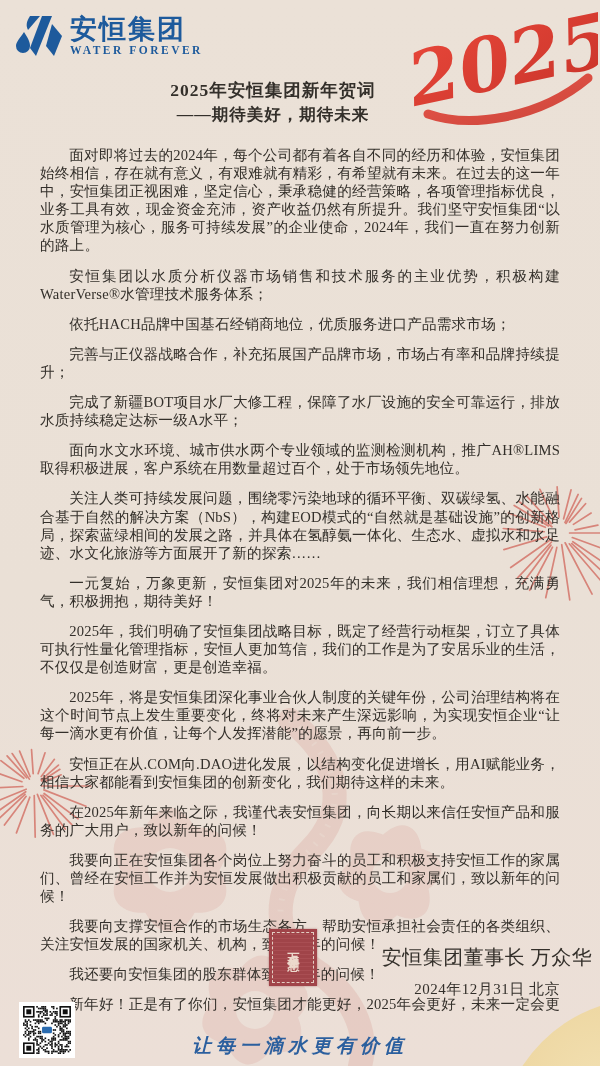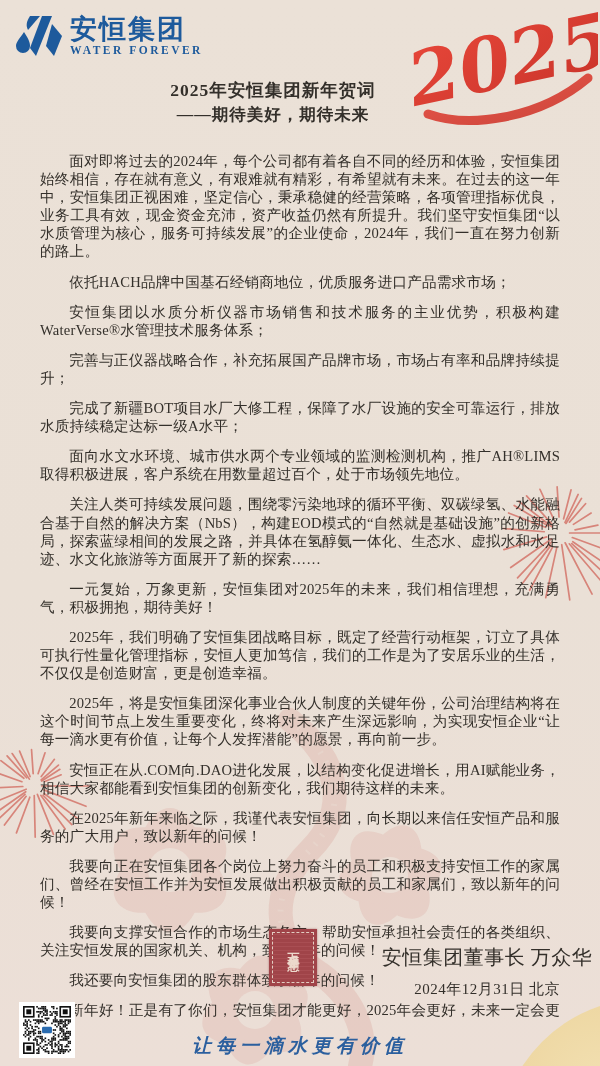--- a/index.html
+++ b/index.html
@@ -20,21 +20,21 @@
     font-size:27px;line-height:27px;color:#1d5a9c;letter-spacing:2px;}
   .logo-en{font-family:Liberation Serif, serif;font-weight:bold;
     font-size:11.5px;color:#1d5a9c;letter-spacing:2.5px;margin-top:2px;}
   .year-art{position:absolute;left:398px;top:6px;width:200px;height:122px;}
   .title{position:absolute;left:0;top:78px;width:546px;text-align:center;
     font-size:17.5px;font-weight:bold;letter-spacing:1px;}
   .subtitle{position:absolute;left:0;top:104px;width:546px;text-align:center;
     font-size:16.5px;font-weight:bold;letter-spacing:1px;}
   
   .letter{position:absolute;left:40px;top:140px;width:520px;}
-  .letter p{margin:12px 0 12px 0;font-size:14.6px;line-height:18.1px;
+  .letter p{margin:6px 0 12px 0;font-size:14.6px;line-height:18.1px;
     text-align:justify;text-indent:2em;letter-spacing:.2px;}
   
   .seal{position:absolute;left:269px;top:929px;width:48px;height:57px;background:#a04449;
     box-shadow:0 0 2px rgba(120,40,45,.5);display:flex;align-items:center;justify-content:center;}
   .seal-inner{width:40px;height:49px;border:1px dashed #e3cdc2;display:flex;align-items:center;justify-content:center;
     background:repeating-linear-gradient(0deg,#a04449 0 3px,#a94e53 3px 4px);}
   .seal-text{writing-mode:vertical-rl;font-size:12px;line-height:13px;letter-spacing:2px;
     color:#ecd9cc;font-weight:bold;height:30px;}
   .signature{position:absolute;left:378px;top:944px;width:218px;text-align:center;}
   .signer{font-size:20px;letter-spacing:.5px;}
@@ -155,22 +155,22 @@
     </defs>
     <text x="10" y="82" font-family="'DejaVu Serif','Liberation Serif',serif" font-style="italic" font-weight="bold" font-size="74" fill="url(#rg)" transform="rotate(-12 100 60)" aria-label="2025">2025</text>
     <path d="M30,108 C70,122 140,114 190,72" fill="none" stroke="url(#rg)" stroke-width="9" stroke-linecap="round" opacity="0.9"></path>
   </svg>
 
   <div class="title">2025年安恒集团新年贺词</div>
   <div class="subtitle">——期待美好，期待未来</div>
 
   <div class="letter">
     <p>面对即将过去的2024年，每个公司都有着各自不同的经历和体验，安恒集团始终相信，存在就有意义，有艰难就有精彩，有希望就有未来。在过去的这一年中，安恒集团正视困难，坚定信心，秉承稳健的经营策略，各项管理指标优良，业务工具有效，现金资金充沛，资产收益仍然有所提升。我们坚守安恒集团“以水质管理为核心，服务可持续发展”的企业使命，2024年，我们一直在努力创新的路上。</p>
+    <p>安恒集团以水质分析仪器市场销售和技术服务的主业优势，积极构建WaterVerse®水管理技术服务体系；</p>
     <p>依托HACH品牌中国基石经销商地位，优质服务进口产品需求市场；</p>
-    <p>安恒集团以水质分析仪器市场销售和技术服务的主业优势，积极构建WaterVerse®水管理技术服务体系；</p>
     <p>完善与正仪器战略合作，补充拓展国产品牌市场，市场占有率和品牌持续提升；</p>
     <p>完成了新疆BOT项目水厂大修工程，保障了水厂设施的安全可靠运行，排放水质持续稳定达标一级A水平；</p>
     <p>面向水文水环境、城市供水两个专业领域的监测检测机构，推广AH®LIMS取得积极进展，客户系统在用数量超过百个，处于市场领先地位。</p>
     <p>关注人类可持续发展问题，围绕零污染地球的循环平衡、双碳绿氢、水能融合基于自然的解决方案（NbS），构建EOD模式的“自然就是基础设施”的创新格局，探索蓝绿相间的发展之路，并具体在氢醇氨一体化、生态水、虚拟水和水足迹、水文化旅游等方面展开了新的探索……</p>
     <p>一元复始，万象更新，安恒集团对2025年的未来，我们相信理想，充满勇气，积极拥抱，期待美好！</p>
     <p>2025年，我们明确了安恒集团战略目标，既定了经营行动框架，订立了具体可执行性量化管理指标，安恒人更加笃信，我们的工作是为了安居乐业的生活，不仅仅是创造财富，更是创造幸福。</p>
     <p>2025年，将是安恒集团深化事业合伙人制度的关键年份，公司治理结构将在这个时间节点上发生重要变化，终将对未来产生深远影响，为实现安恒企业“让每一滴水更有价值，让每个人发挥潜能”的愿景，再向前一步。</p>
     <p>安恒正在从.COM向.DAO进化发展，以结构变化促进增长，用AI赋能业务，相信大家都能看到安恒集团的创新变化，我们期待这样的未来。</p>
     <p>在2025年新年来临之际，我谨代表安恒集团，向长期以来信任安恒产品和服务的广大用户，致以新年的问候！</p>
     <p>我要向正在安恒集团各个岗位上努力奋斗的员工和积极支持安恒工作的家属们、曾经在安恒工作并为安恒发展做出积极贡献的员工和家属们，致以新年的问候！</p>

